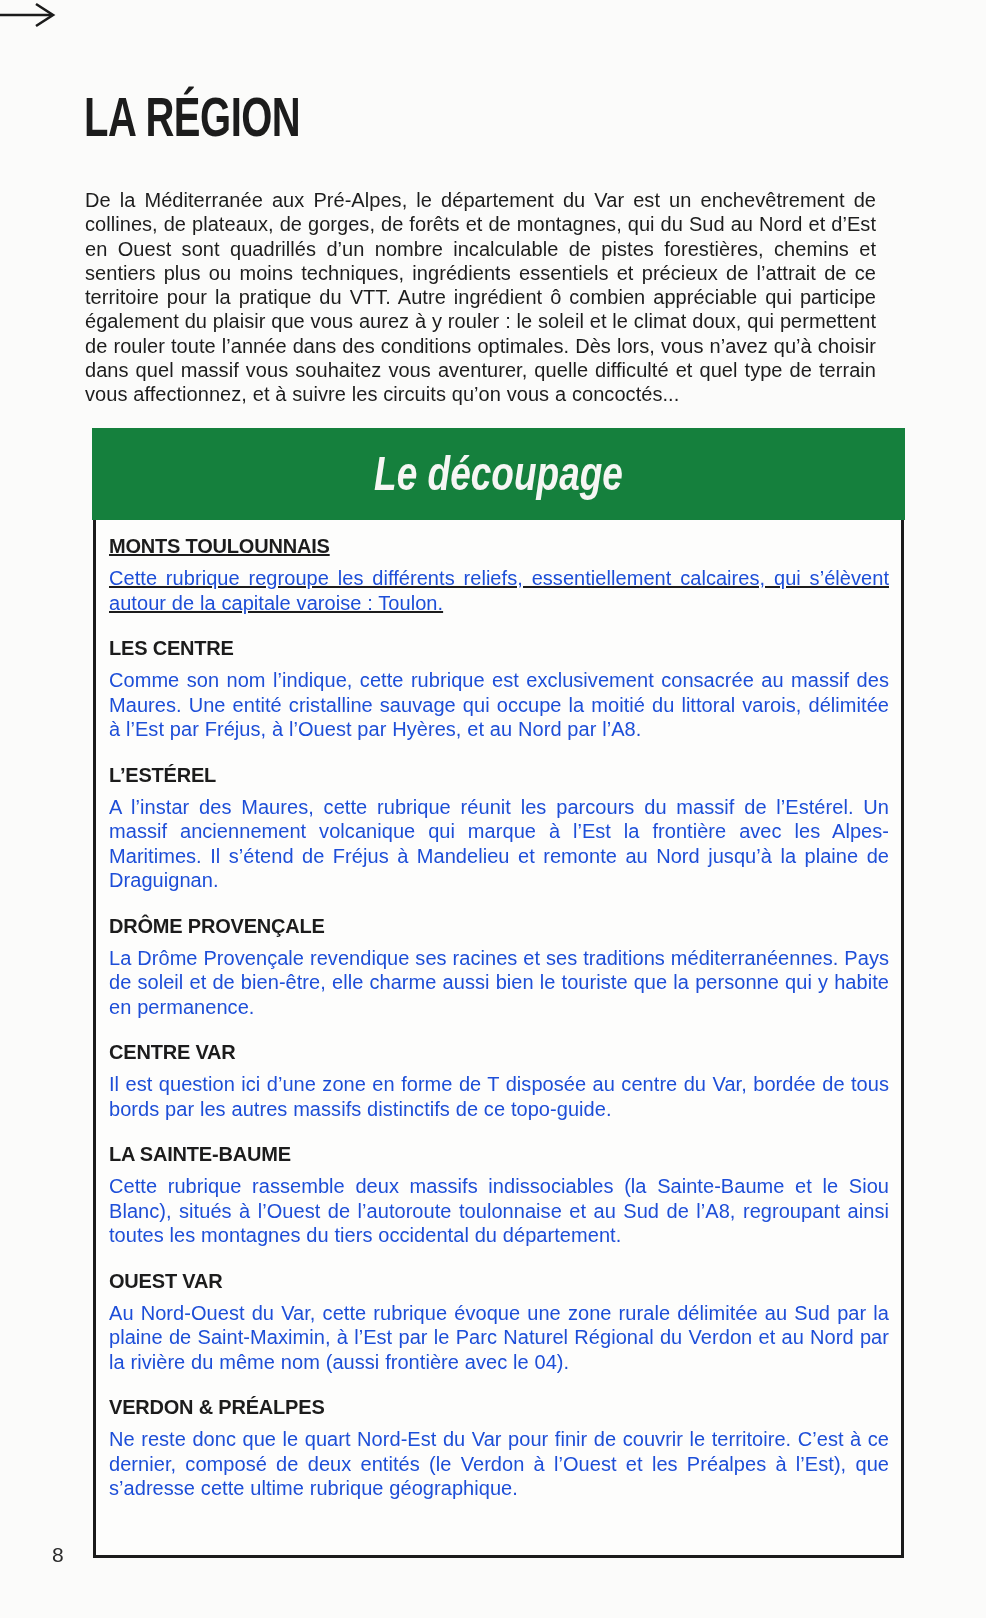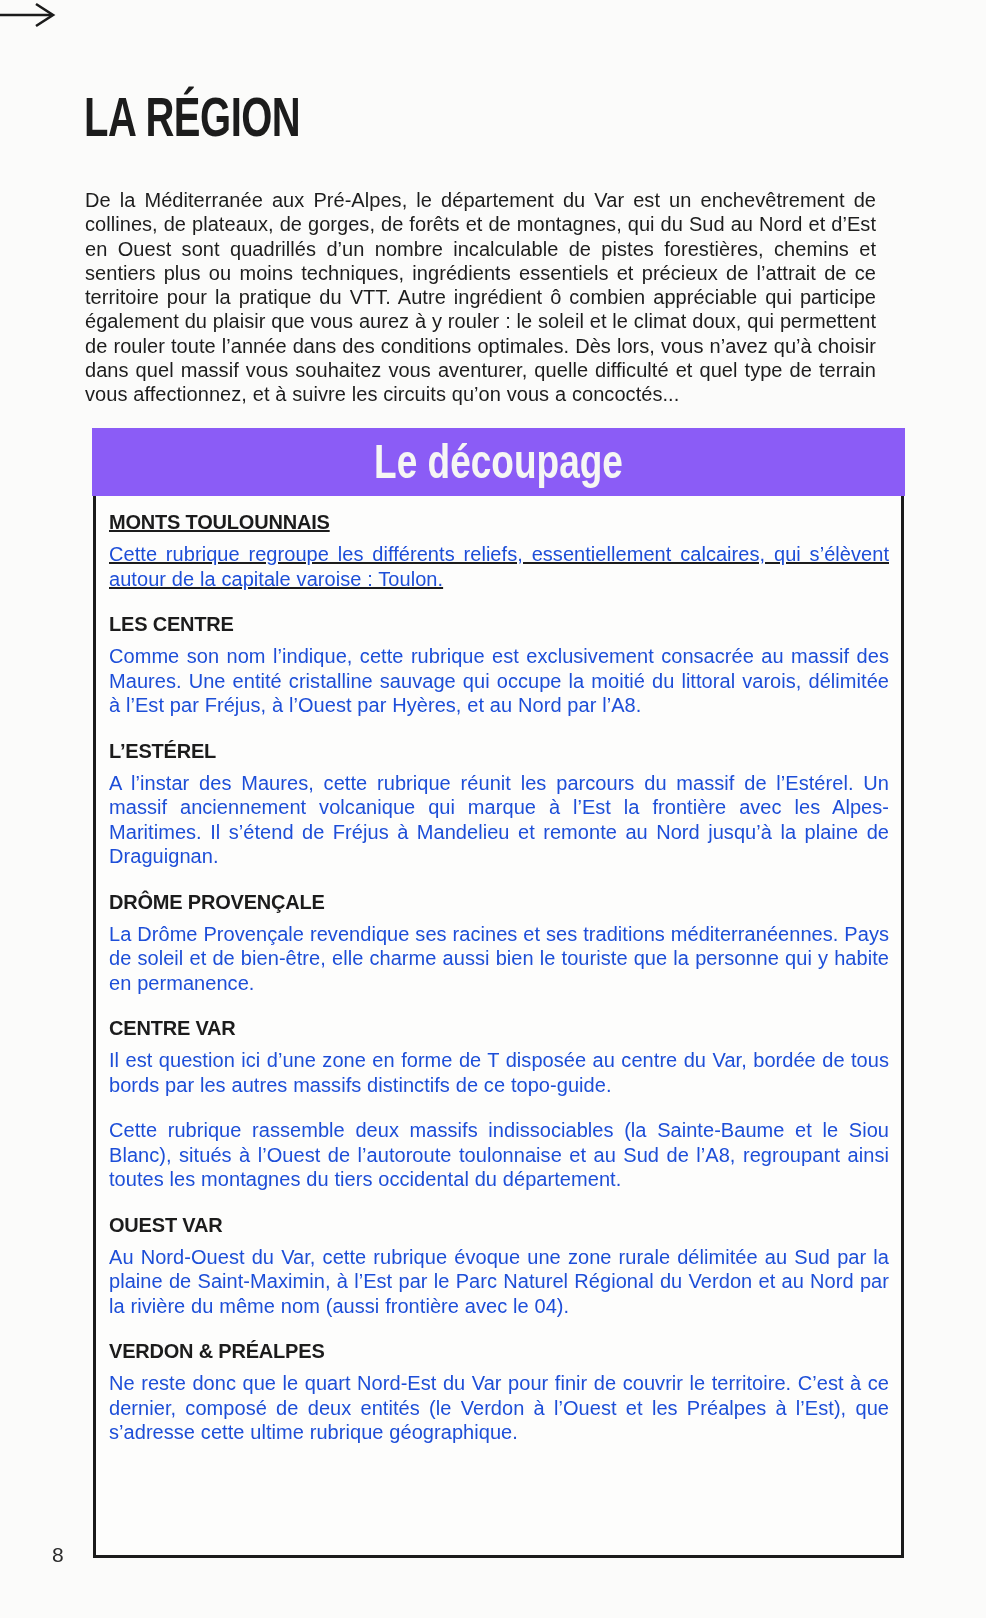--- a/index.html
+++ b/index.html
@@ -35,24 +35,24 @@
   }
 
   
   .decoupage{
     position:absolute;left:93px;top:428px;width:811px;height:1130px;
     box-sizing:border-box;
     border:3px solid #1b1b1b;
     background:#fdfdfc;
   }
   .decoupage-header{
-    background:#8b5cf6;
+    background:#15803d;
     margin:-3px -4px 0 -4px;
-    height:68px;
-    display:flex;align-items:center;justify-content:center;
+    height:92px;
+    display:flex;align-items:center;justify-content:center;font-style:italic;
   }
   .decoupage-title{
     color:#f6f6f4;
     font-size:37px;font-weight:bold;letter-spacing:0px;
     display:inline-block;
     transform:scaleY(1.32);
     transform-origin:center;
     white-space:nowrap;
   }
   .decoupage-body{
@@ -118,20 +118,21 @@
         <h3>DRÔME PROVENÇALE</h3>
         <p>La Drôme Provençale revendique ses racines et ses traditions méditerranéennes. Pays de soleil et de bien-être, elle charme aussi bien le touriste que la personne qui y habite en permanence.</p>
       </div>
 
       <div class="section">
         <h3>CENTRE VAR</h3>
         <p>Il est question ici d’une zone en forme de T disposée au centre du Var, bordée de tous bords par les autres massifs distinctifs de ce topo-guide.</p>
       </div>
 
       <div class="section">
+        <h3>LA SAINTE-BAUME</h3>
         <p>Cette rubrique rassemble deux massifs indissociables (la Sainte-Baume et le Siou Blanc), situés à l’Ouest de l’autoroute toulonnaise et au Sud de l’A8, regroupant ainsi toutes les montagnes du tiers occidental du département.</p>
       </div>
 
       <div class="section">
         <h3>OUEST VAR</h3>
         <p>Au Nord-Ouest du Var, cette rubrique évoque une zone rurale délimitée au Sud par la plaine de Saint-Maximin, à l’Est par le Parc Naturel Régional du Verdon et au Nord par la rivière du même nom (aussi frontière avec le 04).</p>
       </div>
 
       <div class="section">
         <h3>VERDON &amp; PRÉALPES</h3>

